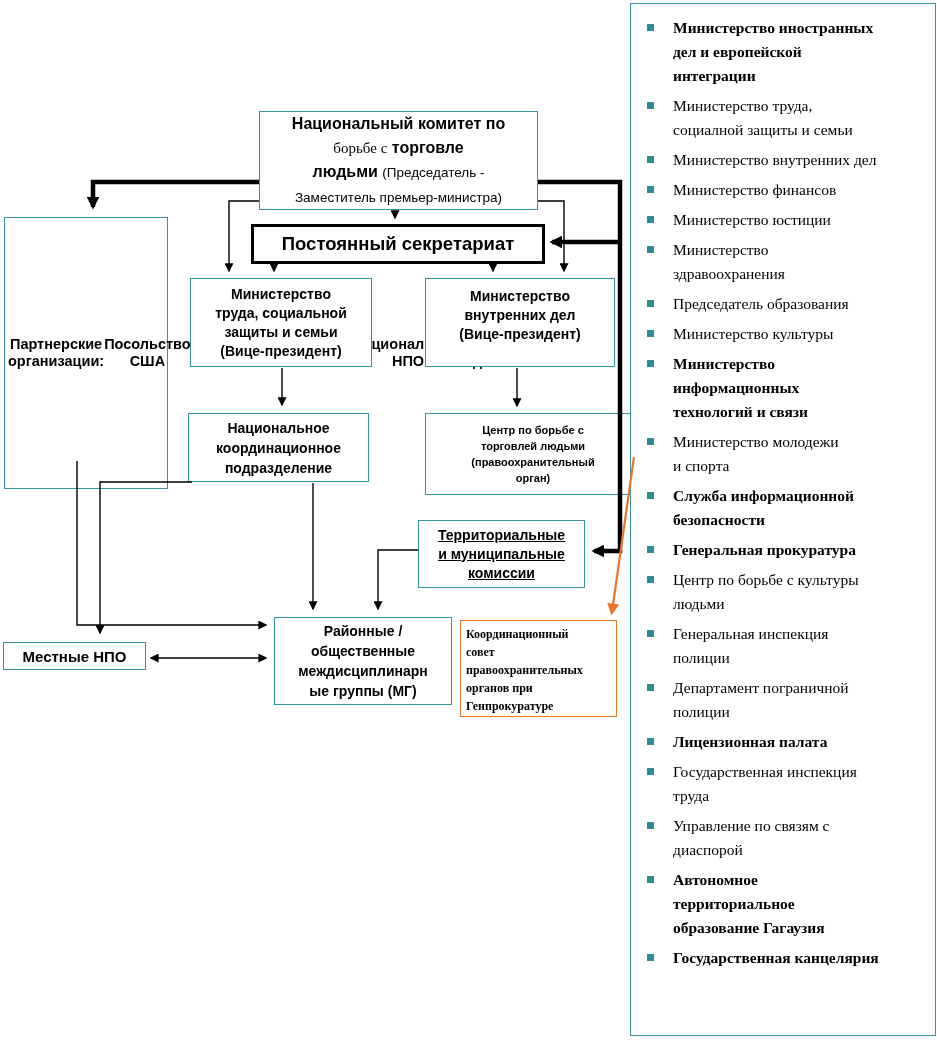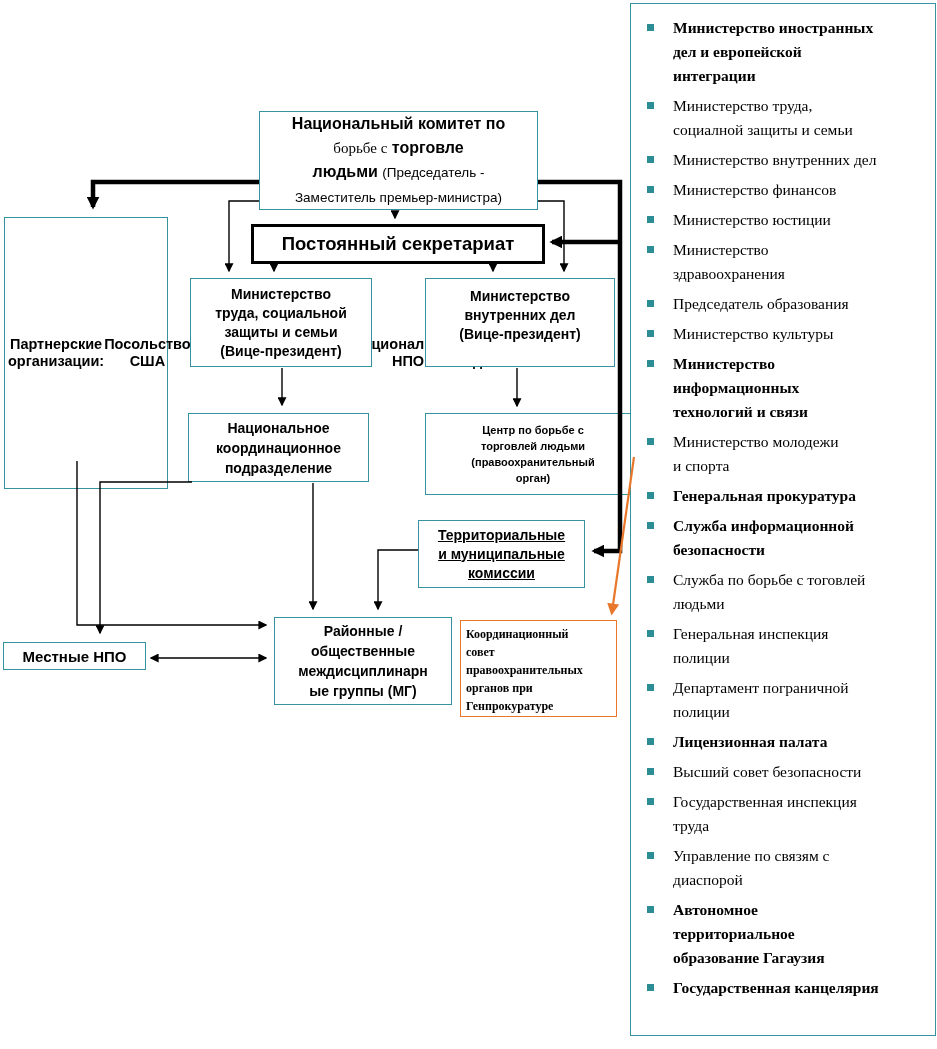--- a/index.html
+++ b/index.html
@@ -130,31 +130,30 @@
         <li class="panel-item"><span class="bullet"></span><span>Министерство юстиции</span></li>
         <li class="panel-item"><span class="bullet"></span><span>Министерство
 здравоохранения</span></li>
         <li class="panel-item"><span class="bullet"></span><span>Председатель образования</span></li>
         <li class="panel-item"><span class="bullet"></span><span>Министерство культуры</span></li>
         <li class="panel-item bold"><span class="bullet"></span><span>Министерство
 информационных
 технологий и связи</span></li>
         <li class="panel-item"><span class="bullet"></span><span>Министерство молодежи
 и спорта</span></li>
-        <li class="panel-item bold"><span class="bullet"></span><span>Генеральная прокуратура</span></li>
         <li class="panel-item bold"><span class="bullet"></span><span>Служба информационной
 безопасности</span></li>
-        <li class="panel-item"><span class="bullet"></span><span>Служба по борьбе с тоговлей
+        <li class="panel-item bold"><span class="bullet"></span><span>Генеральная прокуратура</span></li>
+        <li class="panel-item"><span class="bullet"></span><span>Центр по борьбе с культуры
 людьми</span></li>
         <li class="panel-item"><span class="bullet"></span><span>Генеральная инспекция
 полиции</span></li>
         <li class="panel-item"><span class="bullet"></span><span>Департамент пограничной
 полиции</span></li>
         <li class="panel-item bold"><span class="bullet"></span><span>Лицензионная палата</span></li>
-        <li class="panel-item"><span class="bullet"></span><span>Высший совет безопасности</span></li>
         <li class="panel-item"><span class="bullet"></span><span>Государственная инспекция
 труда</span></li>
         <li class="panel-item"><span class="bullet"></span><span>Управление по связям с
 диаспорой</span></li>
         <li class="panel-item bold"><span class="bullet"></span><span>Автономное
 территориальное
 образование Гагаузия</span></li>
         <li class="panel-item bold"><span class="bullet"></span><span>Государственная канцелярия</span></li>
       </ul>
   </div>

